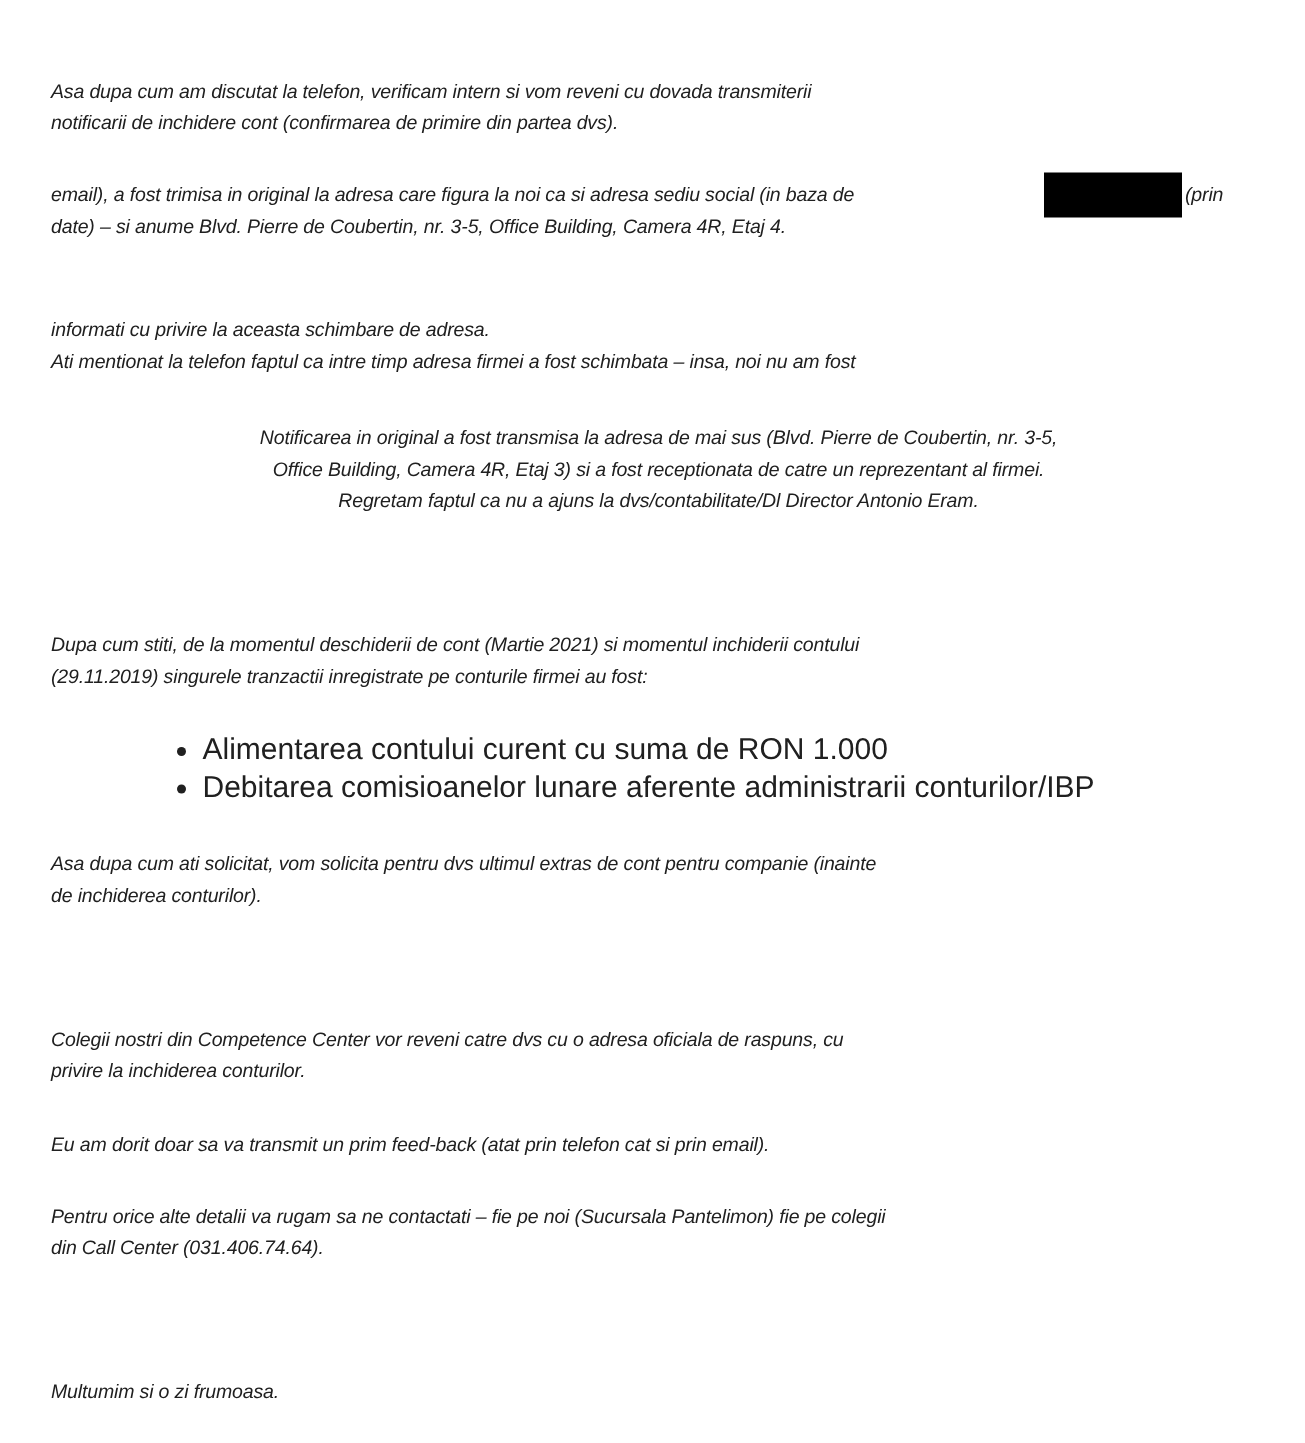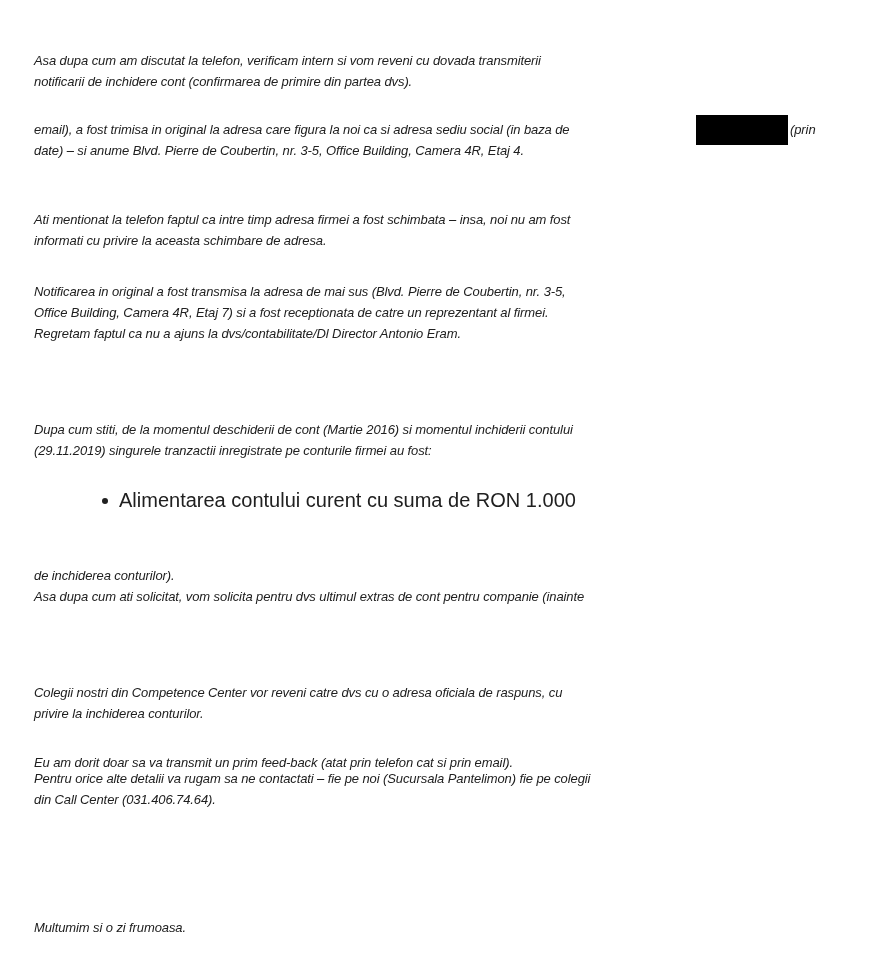--- a/index.html
+++ b/index.html
@@ -26,21 +26,21 @@
       font-style: italic;
     }
     .line { display: block; }
     .redact {
       display: inline-block;
       position: absolute;
       background: #000000;
     }
     .bullets {
       position: absolute;
-      left: 100px;
+      left: 116px;
       top: 488px;
       margin: 0;
       padding: 0;
       list-style: none;
       font-size: 20px;
       line-height: 25px;
       white-space: nowrap;
     }
     .bullets li {
       position: relative;
@@ -66,56 +66,60 @@
 
 <div class="para" style="top:119px;">
   <span class="line" style="position:relative;">
     <span class="redact" style="left:662px; top:-4px; width:92px; height:30px;"></span><span style="position:absolute; left:756px; top:0;text-align:center;">(prin</span>
   </span>
   <span class="line">email), a fost trimisa in original la adresa care figura la noi ca si adresa sediu social (in baza de</span>
   <span class="line">date) – si anume Blvd. Pierre de Coubertin, nr. 3-5, Office Building, Camera 4R, Etaj 4.</span>
 </div>
 
 <div class="para" style="top:209px;">
+  <span class="line">informati cu privire la aceasta schimbare de adresa.</span>
   <span class="line">Ati mentionat la telefon faptul ca intre timp adresa firmei a fost schimbata – insa, noi nu am fost</span>
-  <span class="line">informati cu privire la aceasta schimbare de adresa.</span>
 </div>
 
-<div class="para" style="top:281px;">
+<div class="para" style="top:281px;text-align:center;">
   <span class="line">Notificarea in original a fost transmisa la adresa de mai sus (Blvd. Pierre de Coubertin, nr. 3-5,</span>
-  <span class="line">Office Building, Camera 4R, Etaj 7) si a fost receptionata de catre un reprezentant al firmei.</span>
+  <span class="line">Office Building, Camera 4R, Etaj 3) si a fost receptionata de catre un reprezentant al firmei.</span>
   <span class="line">Regretam faptul ca nu a ajuns la dvs/contabilitate/Dl Director Antonio Eram.</span>
 </div>
 
 <div class="para" style="top:419px;">
-  <span class="line">Dupa cum stiti, de la momentul deschiderii de cont (Martie 2016) si momentul inchiderii contului</span>
+  <span class="line">Dupa cum stiti, de la momentul deschiderii de cont (Martie 2021) si momentul inchiderii contului</span>
   <span class="line">(29.11.2019) singurele tranzactii inregistrate pe conturile firmei au fost:</span>
 </div>
 
 <ul class="bullets">
   <li>
     <span class="dot"></span>
     <span>Alimentarea contului curent cu suma de RON 1.000</span>
   </li>
+  <li>
+    <span class="dot"></span>
+    <span>Debitarea comisioanelor lunare aferente administrarii conturilor/IBP</span>
+  </li>
 </ul>
 
 <div class="para" style="top:565px;">
+  <span class="line">Asa dupa cum ati solicitat, vom solicita pentru dvs ultimul extras de cont pentru companie (inainte</span>
   <span class="line">de inchiderea conturilor).</span>
-  <span class="line">Asa dupa cum ati solicitat, vom solicita pentru dvs ultimul extras de cont pentru companie (inainte</span>
 </div>
 
 <div class="para" style="top:682px;">
   <span class="line">Colegii nostri din Competence Center vor reveni catre dvs cu o adresa oficiala de raspuns, cu</span>
   <span class="line">privire la inchiderea conturilor.</span>
 </div>
 
 <div class="para" style="top:752px;">
   <span class="line">Eu am dorit doar sa va transmit un prim feed-back (atat prin telefon cat si prin email).</span>
 </div>
 
-<div class="para" style="top:768px;">
+<div class="para" style="top:800px;">
   <span class="line">Pentru orice alte detalii va rugam sa ne contactati – fie pe noi (Sucursala Pantelimon) fie pe colegii</span>
   <span class="line">din Call Center (031.406.74.64).</span>
 </div>
 
 <div class="para" style="top:917px;">
   <span class="line">Multumim si o zi frumoasa.</span>
 </div>
 
 </body></html>

